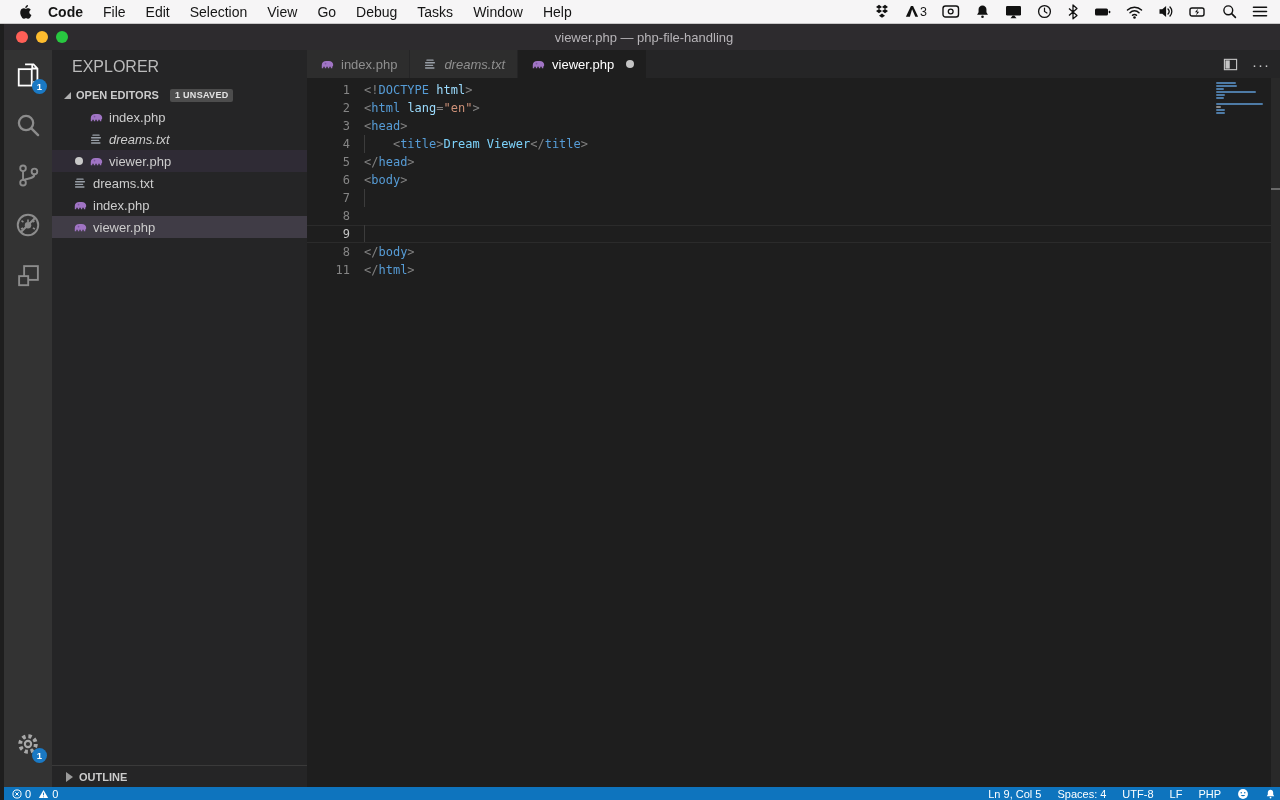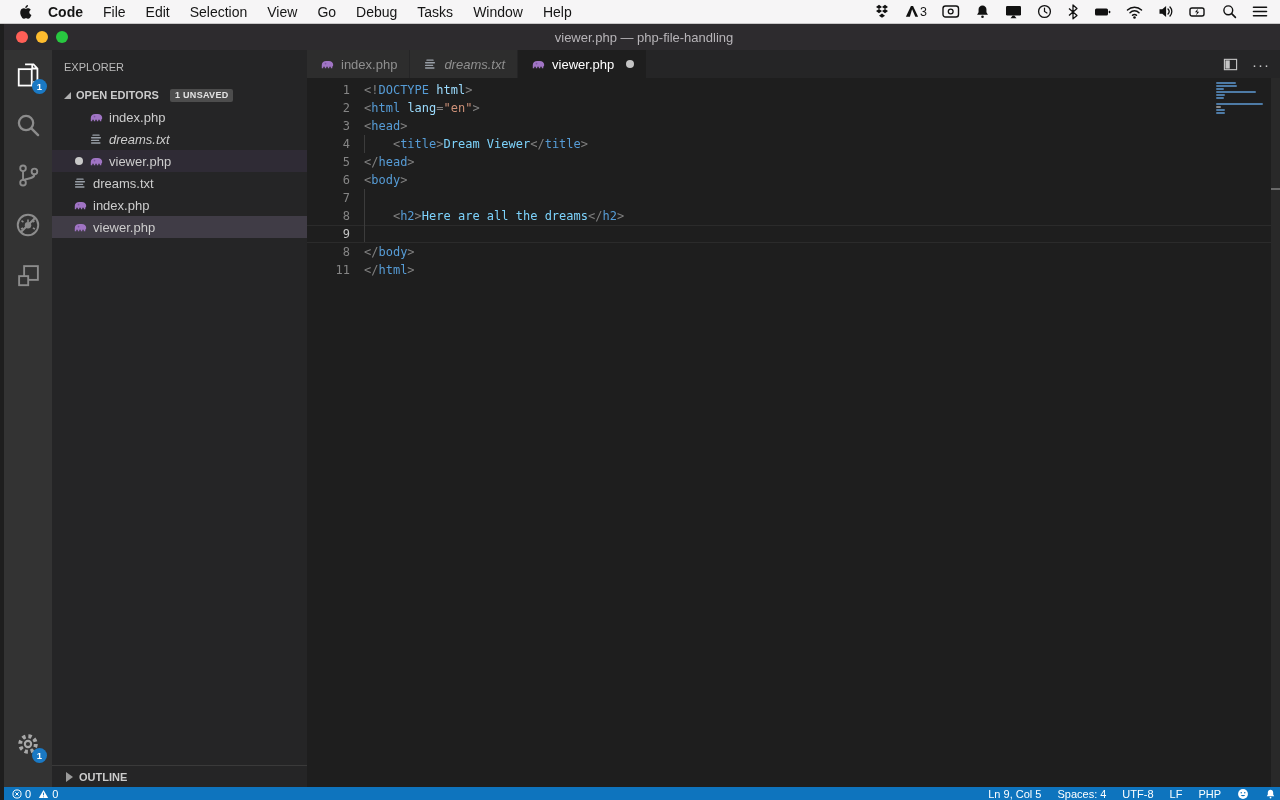--- a/index.html
+++ b/index.html
@@ -35,21 +35,21 @@
                  align-items:center; flex:0 0 auto; position:relative; }
   .ab-item { width:48px; height:50px; display:flex; align-items:center; justify-content:center; position:relative; }
   .badge { position:absolute; right:5px; bottom:6px; min-width:15px; height:15px; border-radius:50%;
            background:#1a79c4; color:#fff; font-size:9.5px; font-weight:700;
            display:flex; align-items:center; justify-content:center; padding:0 2px; }
   .ab-bottom { margin-top:auto; margin-bottom:18px; }
 
   
   .sidebar { width:255px; background:#252526; color:#cccccc; flex:0 0 auto;
              display:flex; flex-direction:column; font-size:13px; position:relative; }
-  .sb-title { height:34px; line-height:34px; padding-left:12px; font-size:11px; color:#bbbbbb; }
+  .sb-title { height:34px; line-height:34px; padding-left:20px; font-size:16px; color:#bbbbbb; }
   .section-head { height:22px; display:flex; align-items:center; padding-left:12px;
                   font-size:11px; font-weight:700; color:#cccccc; gap:5px; }
   .tw-down { width:0; height:0; border-left:7px solid transparent; border-bottom:7px solid #b0b0b0; }
   .tw-right { width:0; height:0; border-top:5px solid transparent; border-bottom:5px solid transparent; border-left:7px solid #9a9a9a; }
   .pill { background:#4d4d4d; color:#e4e4e4; font-size:9px; font-weight:700;
           padding:1.5px 5px; border-radius:2px; margin-left:6px; letter-spacing:.3px; }
   .row { height:22px; display:flex; align-items:center; gap:5px; }
   .oe-row { padding-left:23px; }
   .oe-row.subtle { background:#2f2b35; }
   .fl-row { padding-left:20px; }
@@ -375,21 +375,21 @@
 
       <div class="editor">
         <div class="code">
             <div class="crow"><span class="lnum">1</span><span class="lcode"><span class="pn">&lt;!</span><span class="tg">DOCTYPE</span><span class="df"> </span><span class="at">html</span><span class="pn">&gt;</span></span></div>
             <div class="crow"><span class="lnum">2</span><span class="lcode"><span class="pn">&lt;</span><span class="tg">html</span><span class="df"> </span><span class="at">lang</span><span class="pn">=</span><span class="st">"en"</span><span class="pn">&gt;</span></span></div>
             <div class="crow"><span class="lnum">3</span><span class="lcode"><span class="pn">&lt;</span><span class="tg">head</span><span class="pn">&gt;</span></span></div>
             <div class="crow"><span class="lnum">4</span><span class="lcode"><span class="iguide"></span><span class="df">    </span><span class="pn">&lt;</span><span class="tg">title</span><span class="pn">&gt;</span><span class="df">Dream Viewer</span><span class="pn">&lt;/</span><span class="tg">title</span><span class="pn">&gt;</span></span></div>
             <div class="crow"><span class="lnum">5</span><span class="lcode"><span class="pn">&lt;/</span><span class="tg">head</span><span class="pn">&gt;</span></span></div>
             <div class="crow"><span class="lnum">6</span><span class="lcode"><span class="pn">&lt;</span><span class="tg">body</span><span class="pn">&gt;</span></span></div>
             <div class="crow"><span class="lnum">7</span><span class="lcode"><span class="iguide"></span></span></div>
-            <div class="crow"><span class="lnum">8</span><span class="lcode"><span class="iguide"></span><span class="df">    </span><span class="pn">&lt;</span><span class="tg">h2</span><span class="pn">&gt;</span><span class="df">Here are all the dreams</span><span class="pn">&lt;/</span><span class="tg">h2</span><span class="pn">&gt;</span></span></div>
+            <div class="crow"><span class="lnum">8</span></div>
             <div class="crow current"><span class="lnum">9</span><span class="lcode"><span class="iguide"></span><span class="df">    </span></span></div>
             <div class="crow"><span class="lnum">8</span><span class="lcode"><span class="pn">&lt;/</span><span class="tg">body</span><span class="pn">&gt;</span></span></div>
             <div class="crow"><span class="lnum">11</span><span class="lcode"><span class="pn">&lt;/</span><span class="tg">html</span><span class="pn">&gt;</span></span></div>
           </div>
         <div class="minimap">
             <div class="mbar" style="width: 20px; background: rgb(78, 123, 166);"></div>
             <div class="mbar" style="width: 21px; background: rgb(78, 123, 166);"></div>
             <div class="mbar" style="width: 8px; background: rgb(78, 123, 166);"></div>
             <div class="mbar" style="width: 40px; background: rgb(78, 123, 166);"></div>
             <div class="mbar" style="width: 9px; background: rgb(78, 123, 166);"></div>

